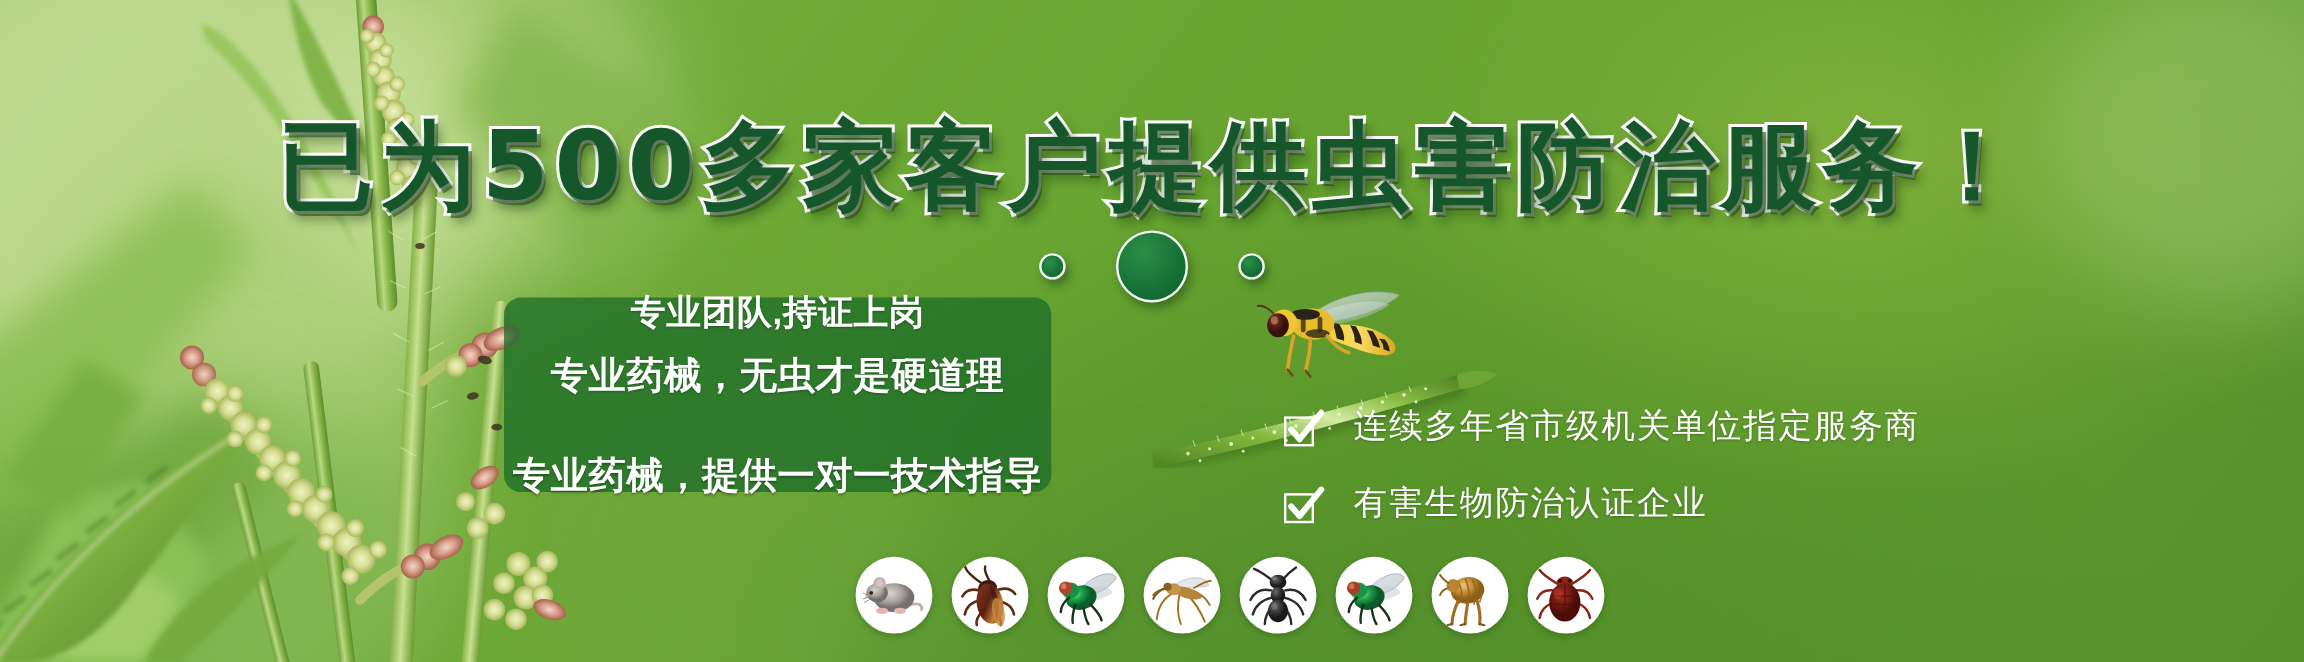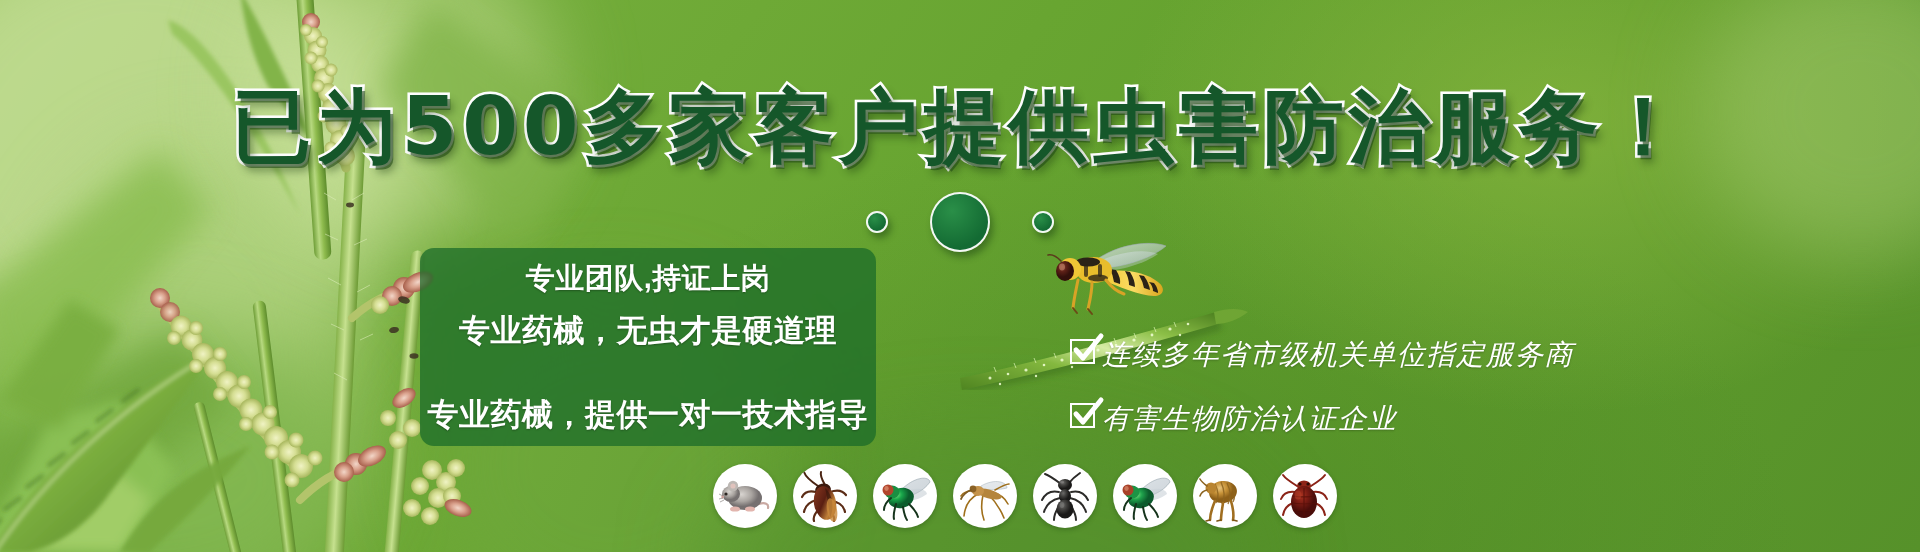--- a/index.html
+++ b/index.html
@@ -32,21 +32,21 @@
 
   
   #plant { position:absolute; left:0; top:0; width:640px; height:552px; }
 
   
   #leaf-blade { position:absolute; left:960px; top:250px; width:300px; height:140px; }
   #hoverfly   { position:absolute; left:1040px; top:238px; width:150px; height:80px; }
 
   
   #headline {
-    position:absolute; left:0; top:74px; width:1920px;
+    position:absolute; left:0; top:86px; width:1920px;
     text-align:center;
     white-space:nowrap;
   }
   #headline .txt {
     display:inline-block;
     font-family:"DejaVu Sans","Liberation Sans",sans-serif;
     font-size:80px;
     font-weight:700;
     letter-spacing:5px;
     color:#15572a;
@@ -67,21 +67,21 @@
     background:radial-gradient(circle at 36% 30%,#2a8f48,#136b33 70%);
     border:2px solid rgba(255,255,255,.95);
     box-shadow:3px 5px 7px rgba(22,60,15,.45);
   }
   #dots .dot.sm { width:22px;  height:22px; }
   #dots .dot.lg { width:60px;  height:60px; }
 
   
   #slogan-panel {
     position:absolute; left:420px; top:248px;
-    width:456px; height:198px;
+    width:456px; height:162px;
     background:rgba(24,105,40,.72);
     border-radius:14px;
     display:flex; flex-direction:column;
     align-items:center; justify-content:center;
     gap:11px;
     backdrop-filter:blur(1px);
   }
   #slogan-panel .line {
     color:#ffffff;
     font-weight:700;
@@ -91,21 +91,21 @@
   }
   #slogan-panel .line.l1 { font-size:29px; }
   #slogan-panel .line.l2 { font-size:31px; }
   #slogan-panel .line.l3 { font-size:31px;margin-top:31px; }
 
   
   #checklist {
     position:absolute; left:1070px; top:336px;
     display:flex; flex-direction:column; gap:26px;
   }
-  #checklist .item { display:flex; align-items:flex-start; gap:2px;font-style:italic; }
+  #checklist .item { display:flex; align-items:flex-end; gap:28px; }
   #checklist .cbox { position:relative; width:30px; height:30px; flex:0 0 30px; }
   #checklist .cbox .box {
     position:absolute; left:0; top:3px;
     width:25px; height:25px;
     border:2.5px solid #ffffff;
     box-sizing:border-box;
   }
   #checklist .cbox svg { position:absolute; left:-1px; top:-5px; }
   #checklist .label {
     color:#ffffff;

